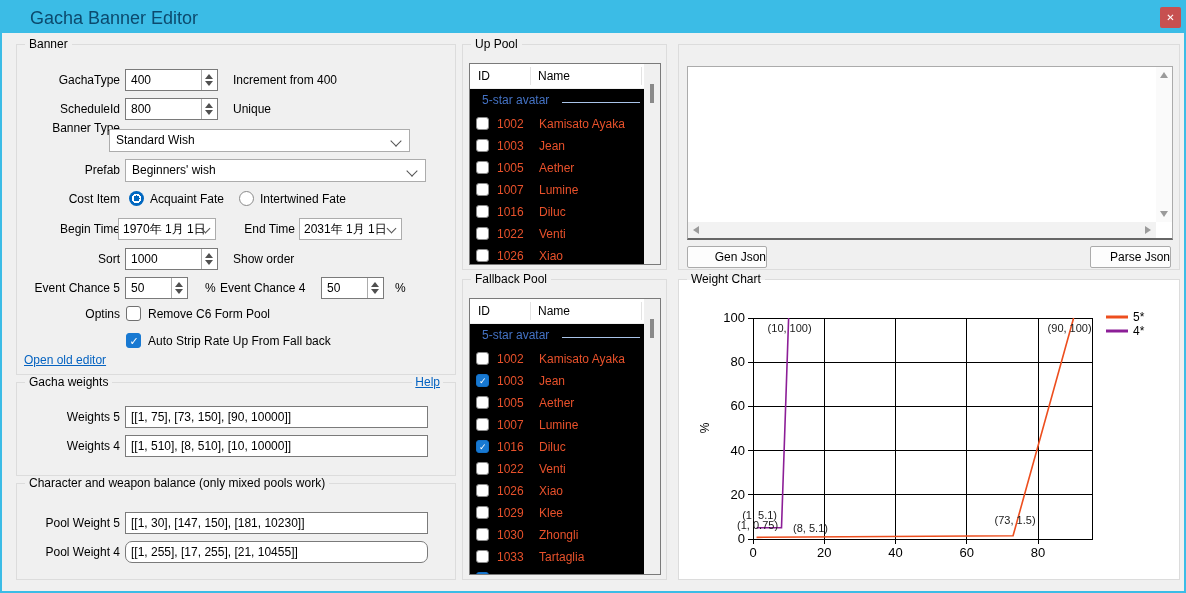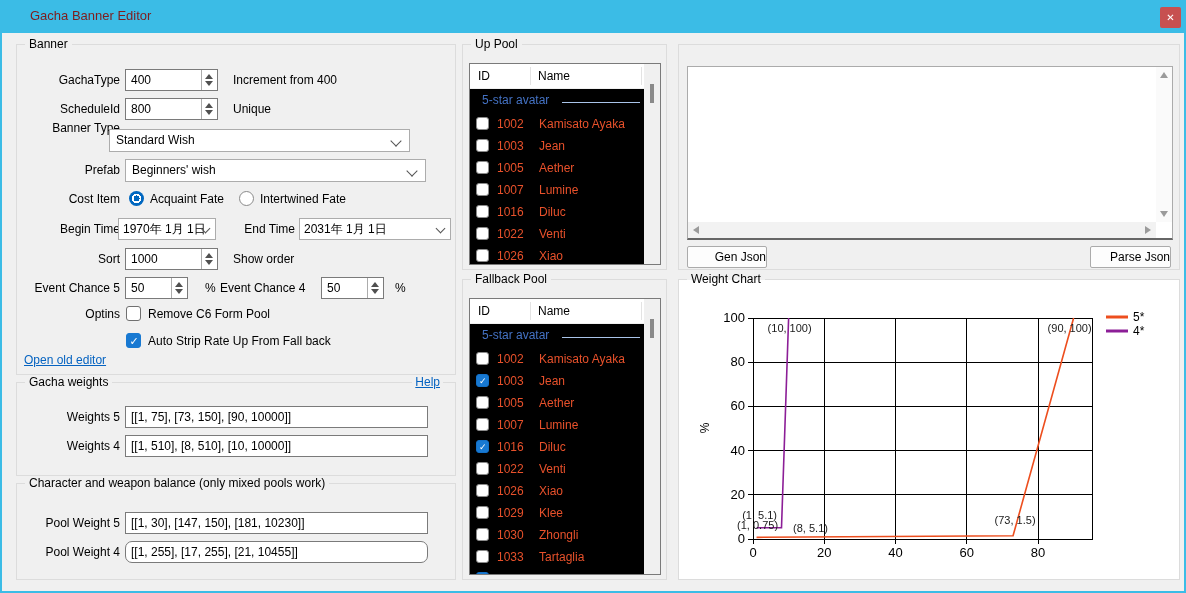--- a/index.html
+++ b/index.html
@@ -3,21 +3,21 @@
 <meta charset="utf-8">
 <style>
   html,body{margin:0;padding:0;background:#d8d8d8;}
   #window{
     position:relative;width:1186px;height:593px;box-sizing:border-box;
     background:#F0F0F0;border:2px solid #3BBCE6;border-top:none;
     font-family:"Liberation Sans","DejaVu Sans",sans-serif;font-size:12px;color:#000;
     overflow:hidden;
   }
   .titlebar{position:absolute;left:-2px;top:0;width:1186px;height:33px;background:#3BBCE6;}
-  .title{position:absolute;left:30px;top:8px;font-size:13px;color:#7f1d1d;}
+  .title{position:absolute;left:30px;top:8px;font-size:18px;color:#0c4a6e;}
   .closebtn{position:absolute;right:5px;top:7px;width:21px;height:21px;background:#C75050;border-radius:2px;
     color:#fff;font-size:10px;font-weight:bold;text-align:center;line-height:21px;cursor:pointer;}
   
   .grp{position:absolute;border:1px solid #DCDCDC;box-sizing:border-box;}
   .glabel{position:absolute;top:-8px;left:8px;background:#F0F0F0;padding:0 4px;font-size:12px;line-height:15px;white-space:nowrap;}
   .glabel.split{background:linear-gradient(#F0F0F0 55%,#FFFFFF 55%);}
   .grp.white{background:#FFFFFF;}
   
   .flabel{position:absolute;left:0;width:103px;text-align:right;font-size:12px;line-height:22px;white-space:nowrap;}
   .note{position:absolute;font-size:12px;line-height:22px;white-space:nowrap;}
@@ -117,21 +117,21 @@
     <span class="rlabel" style="left:133px;top:146px;">Acquaint Fate</span>
     <span class="radio" style="left:222px;top:146px;"></span>
     <span class="rlabel" style="left:243px;top:146px;">Intertwined Fate</span>
 
     <span class="flabel" style="top:173px;">Begin Time</span>
     <div class="dtp" style="left:101px;top:173px;width:98px;">
       <span class="cval" style="left:4px;">1970年 1月 1日</span>
       <i class="chev"></i>
     </div>
     <span class="flabel" style="left:198px;width:80px;top:173px;">End Time</span>
-    <div class="dtp" style="left:282px;top:173px;width:152px;">
+    <div class="dtp" style="left:282px;top:173px;width:103px;">
       <span class="cval" style="left:4px;">2031年 1月 1日</span>
       <i class="chev"></i>
     </div>
 
     <span class="flabel" style="top:203px;">Sort</span>
     <div class="spin" style="left:108px;top:203px;width:93px;">
       <span class="sval">1000</span>
       <span class="spinbtns">
           <i class="tri-up"></i>
           <i class="tri-down"></i>

